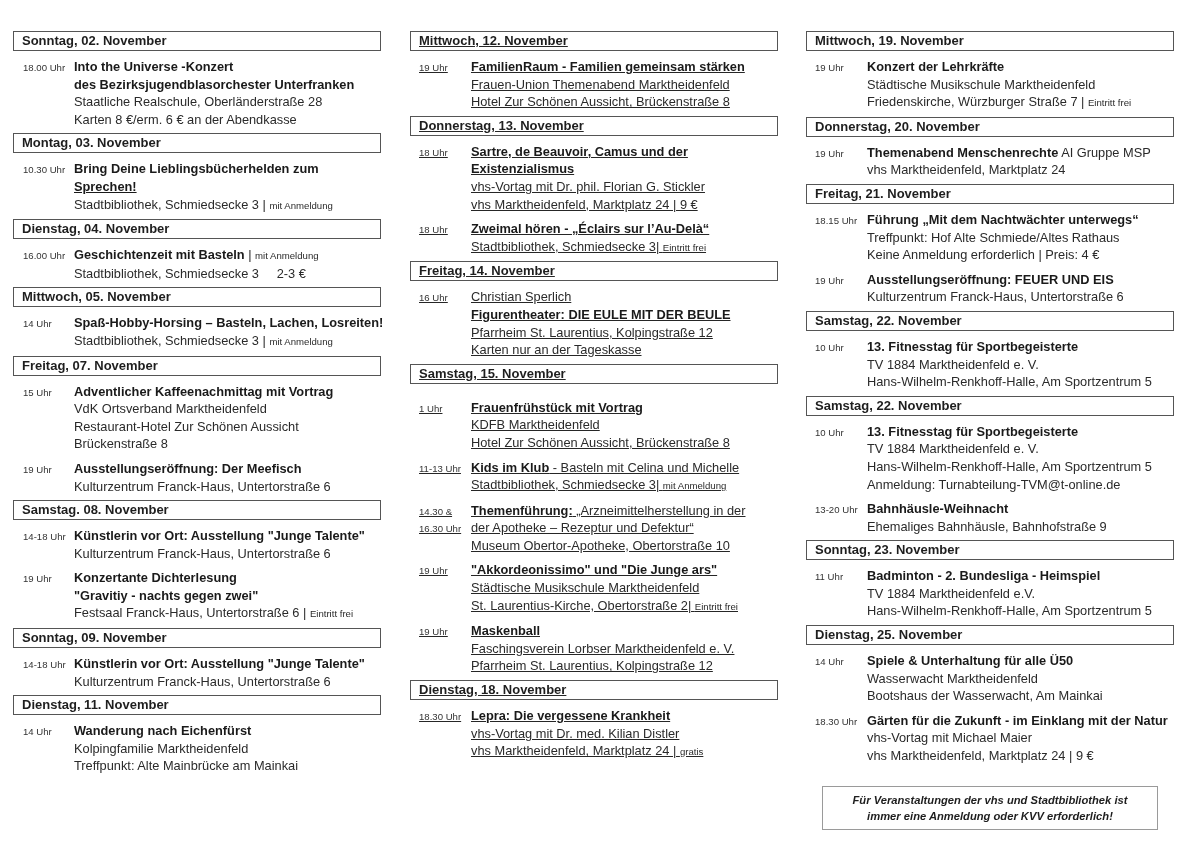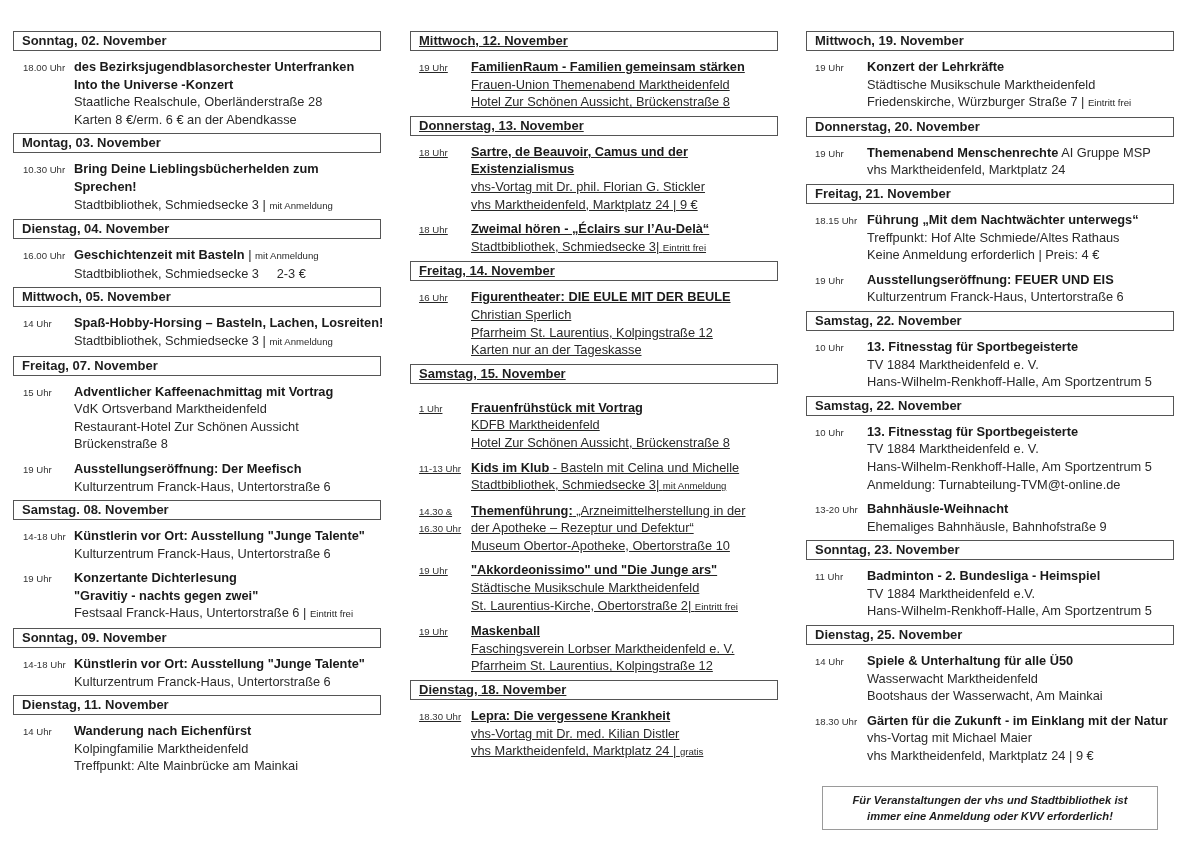--- a/index.html
+++ b/index.html
@@ -30,36 +30,36 @@
 </head>
 <body>
 
 <div class="col col-1">
     <section class="day">
       <div class="day-header">Sonntag, 02. November</div>
       <div class="events">
         <div class="event">
           <div class="time">18.00 Uhr</div>
           <div class="body">
+            <span class="line"><span class="b" style="white-space: pre;">Into the Universe -Konzert</span></span>
             <span class="line"><span class="b" style="white-space: pre;">des Bezirksjugendblasorchester Unterfranken</span></span>
-            <span class="line"><span class="b" style="white-space: pre;">Into the Universe -Konzert</span></span>
             <span class="line"><span style="white-space: pre;">Staatliche Realschule, Oberländerstraße 28</span></span>
             <span class="line"><span style="white-space: pre;">Karten 8 €/erm. 6 € an der Abendkasse</span></span>
           </div>
         </div>
       </div>
     </section>
     <section class="day">
       <div class="day-header">Montag, 03. November</div>
       <div class="events">
         <div class="event">
           <div class="time">10.30 Uhr</div>
           <div class="body">
             <span class="line"><span class="b" style="white-space: pre;">Bring Deine Lieblingsbücherhelden zum</span></span>
-            <span class="line"><span class="b" style="white-space: pre;">Sprechen!</span></span>
+            <span class="line"><span class="b" style="white-space: pre; text-decoration: underline;">Sprechen!</span></span>
             <span class="line"><span style="white-space: pre;">Stadtbibliothek, Schmiedsecke 3 | </span><span class="small" style="white-space: pre;">mit Anmeldung</span></span>
           </div>
         </div>
       </div>
     </section>
     <section class="day">
       <div class="day-header">Dienstag, 04. November</div>
       <div class="events">
         <div class="event">
           <div class="time">16.00 Uhr</div>
@@ -183,22 +183,22 @@
           </div>
         </div>
       </div>
     </section>
     <section class="day">
       <div class="day-header">Freitag, 14. November</div>
       <div class="events">
         <div class="event">
           <div class="time">16 Uhr</div>
           <div class="body">
+            <span class="line"><span style="white-space: pre;">Christian Sperlich</span></span>
             <span class="line"><span class="b" style="white-space: pre;">Figurentheater: DIE EULE MIT DER BEULE</span></span>
-            <span class="line"><span style="white-space: pre;">Christian Sperlich</span></span>
             <span class="line"><span style="white-space: pre;">Pfarrheim St. Laurentius, Kolpingstraße 12</span></span>
             <span class="line"><span style="white-space: pre;">Karten nur an der Tageskasse</span></span>
           </div>
         </div>
       </div>
     </section>
     <section class="day">
       <div class="day-header">Samstag, 15. November</div>
       <div class="events">
         <div class="event">

